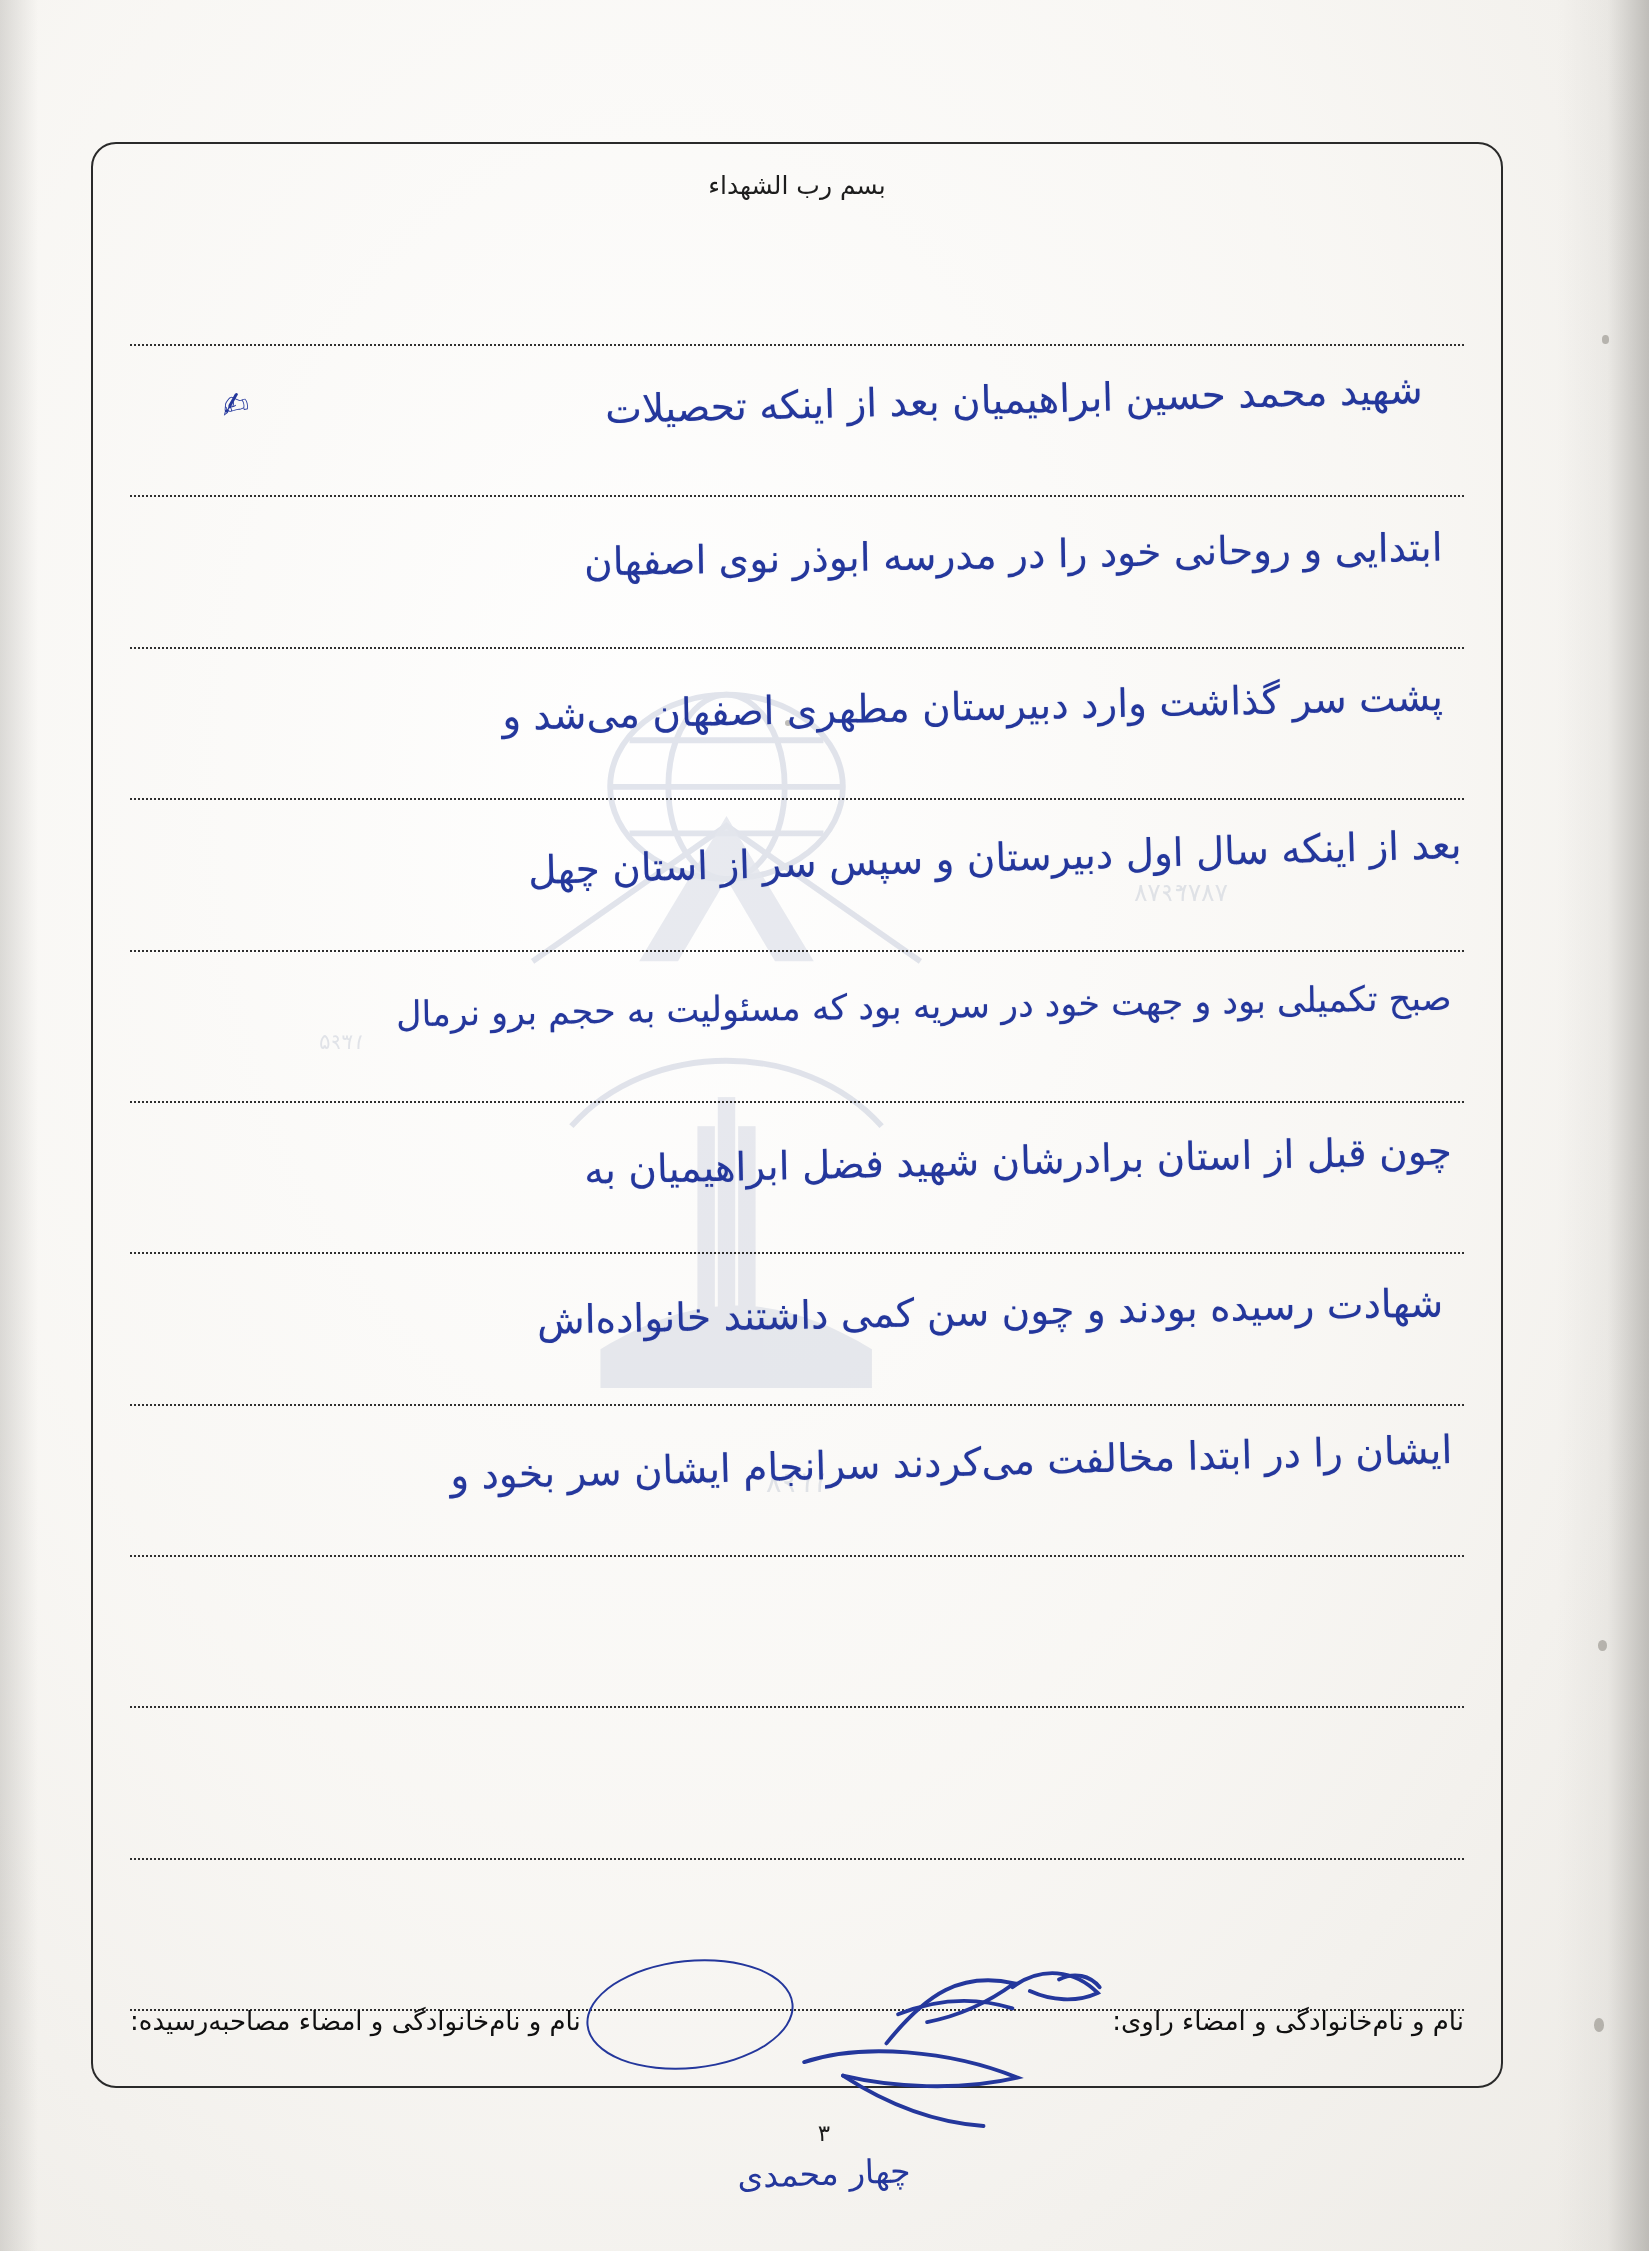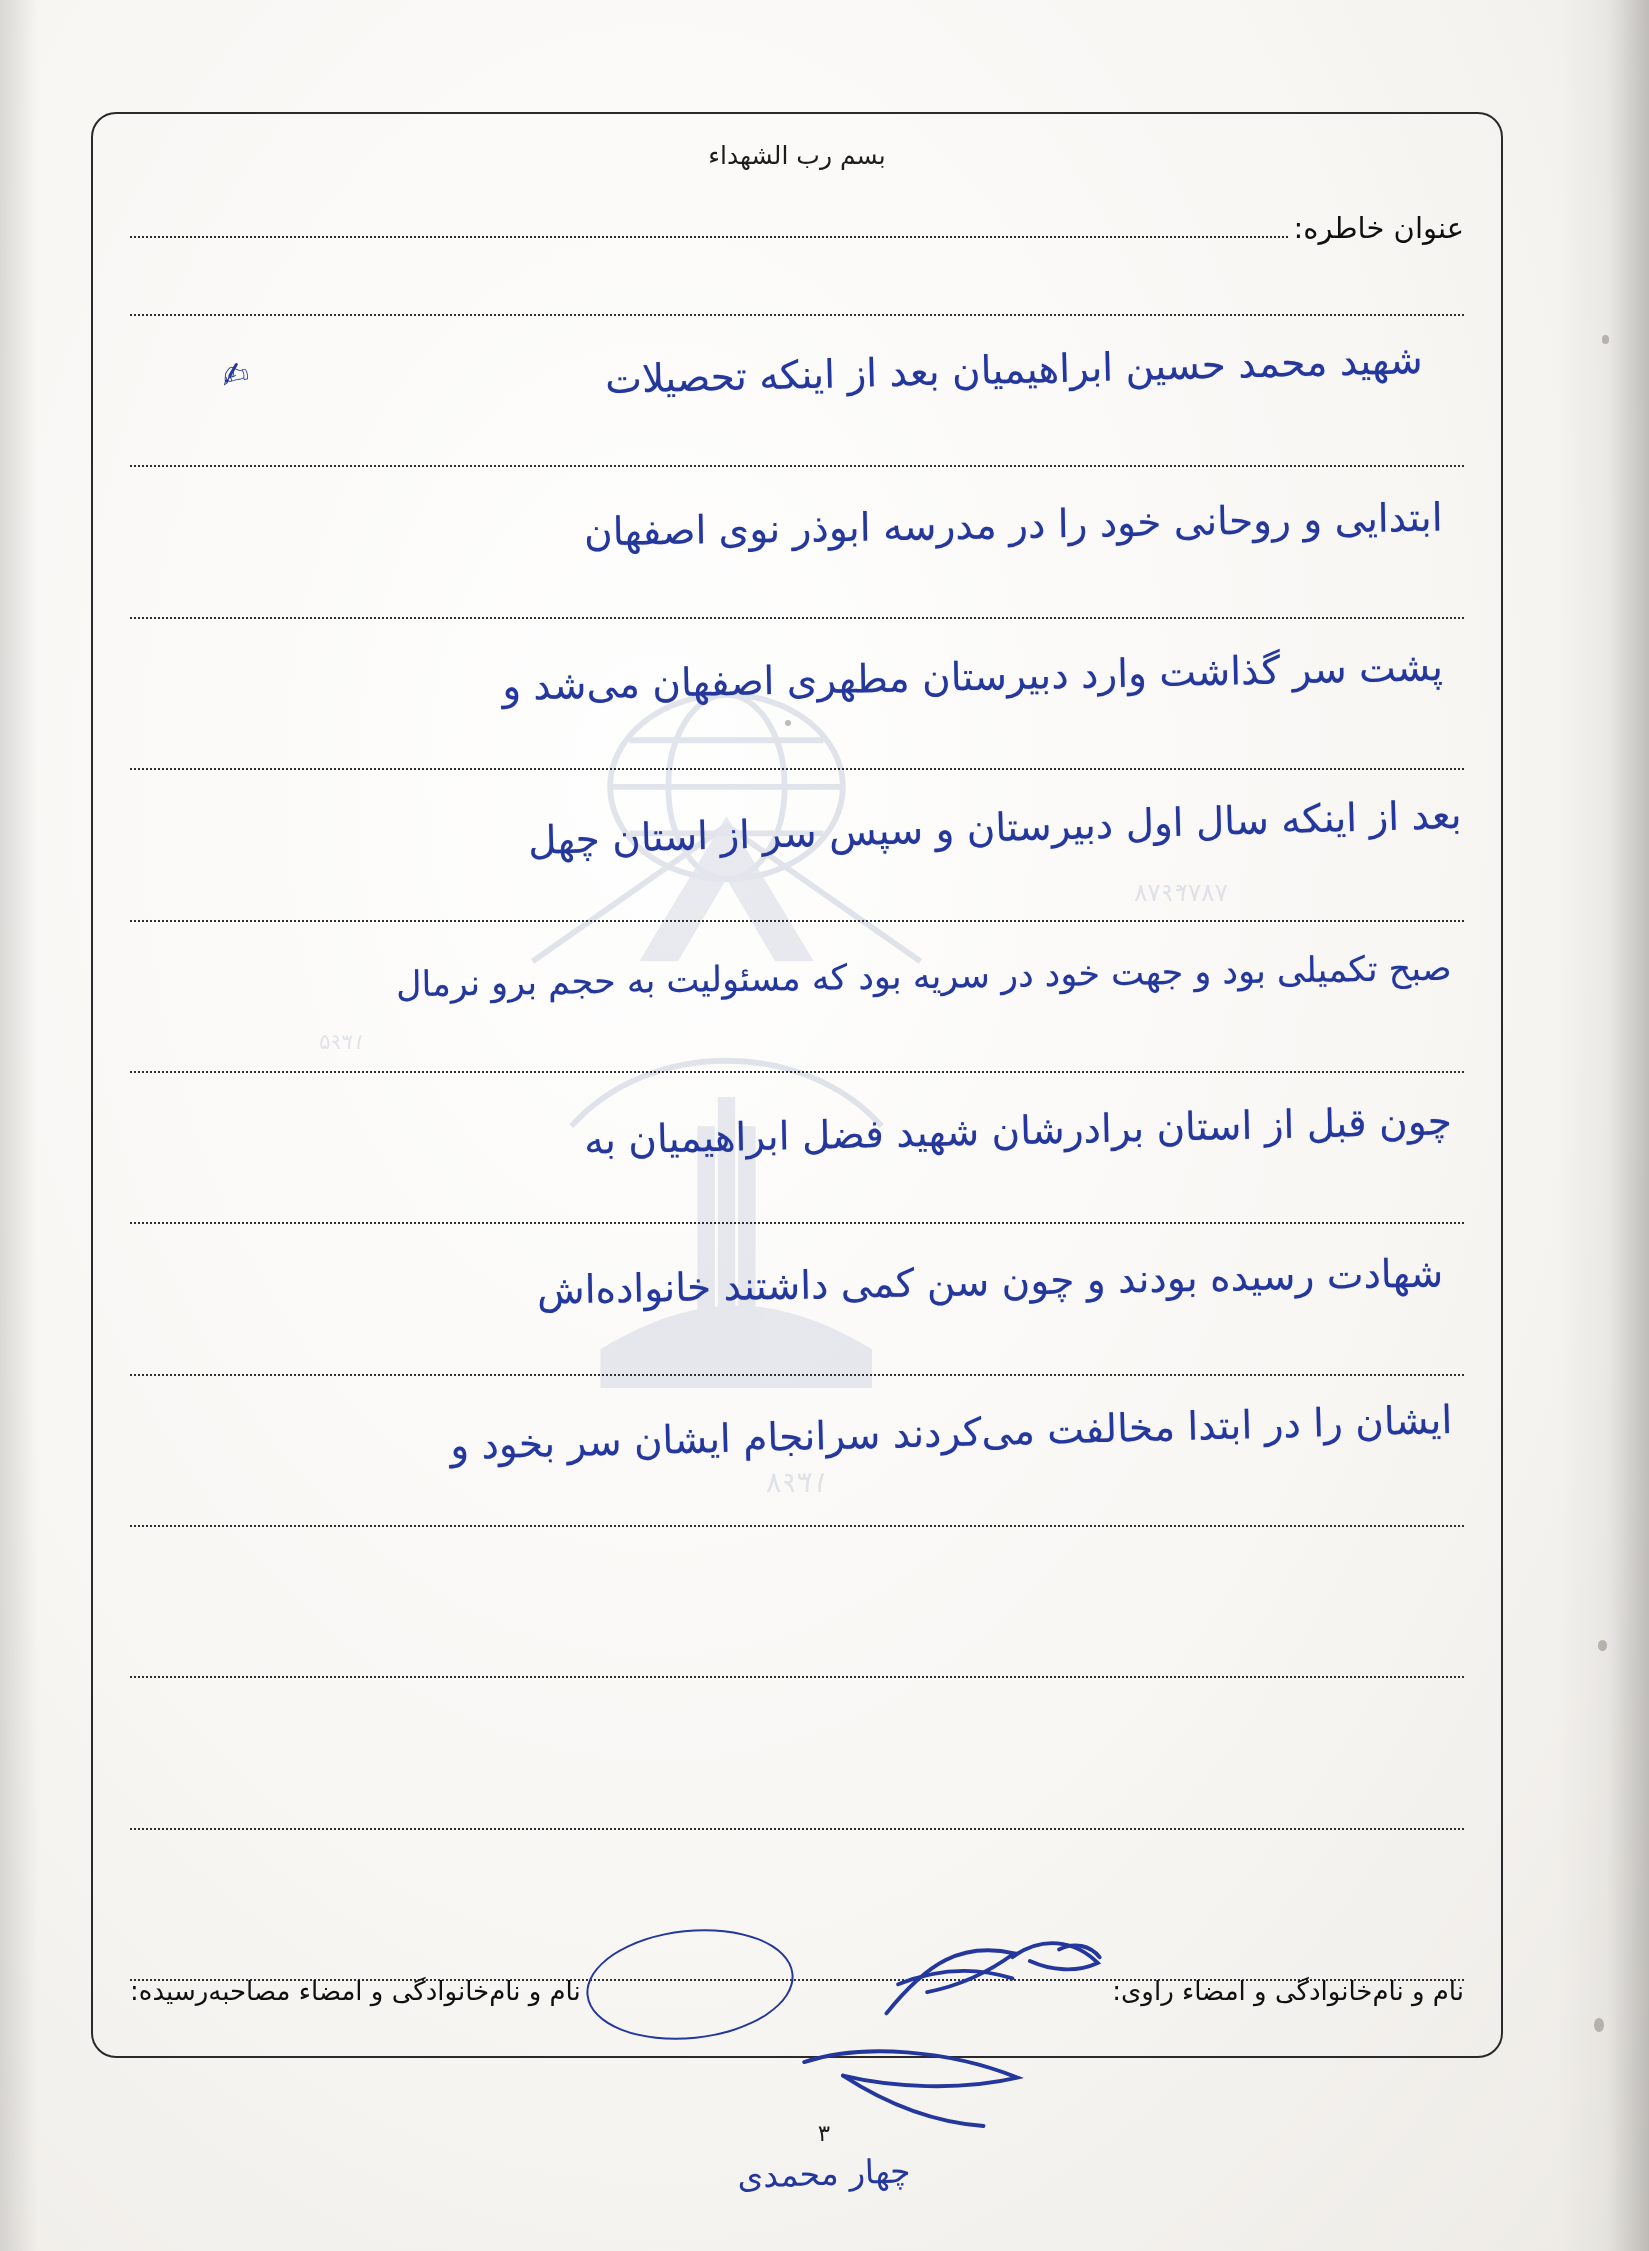--- a/index.html
+++ b/index.html
@@ -69,21 +69,21 @@
     width: 543px;
     height: 796px;
     opacity: .30;
     pointer-events: none;
   }
 
   
   .frame {
     position: absolute;
     left: 92px;
-    top: 112px;
+    top: 142px;
     width: 1412px;
     height: 1946px;
     border: 2.4px solid #2a2a2a;
     border-radius: 25px;
     box-sizing: border-box;
     background: transparent;
   }
 
   .basmala {
     position: absolute;
@@ -249,24 +249,20 @@
       <rect x="292" y="470" width="18" height="210"></rect>
       <rect x="271" y="440" width="18" height="240"></rect>
       <path d="M150 700 C 250 640, 330 640, 430 700 L 430 740 L 150 740 Z"></path>
     </g>
   </svg>
 
   <div class="frame">
 
     <div class="basmala">بسم رب الشهداء</div>
 
-    <div class="title-row">
-      <span class="title-label">عنوان خاطره:</span>
-      <span class="title-dots"></span>
-    </div>
 
     <div class="lines">
       <div class="rule" style="top:0px;"></div>
       <div class="rule" style="top:151px;"></div>
       <div class="rule" style="top:303px;"></div>
       <div class="rule" style="top:454px;"></div>
       <div class="rule" style="top:606px;"></div>
       <div class="rule" style="top:757px;"></div>
       <div class="rule" style="top:908px;"></div>
       <div class="rule" style="top:1060px;"></div>

